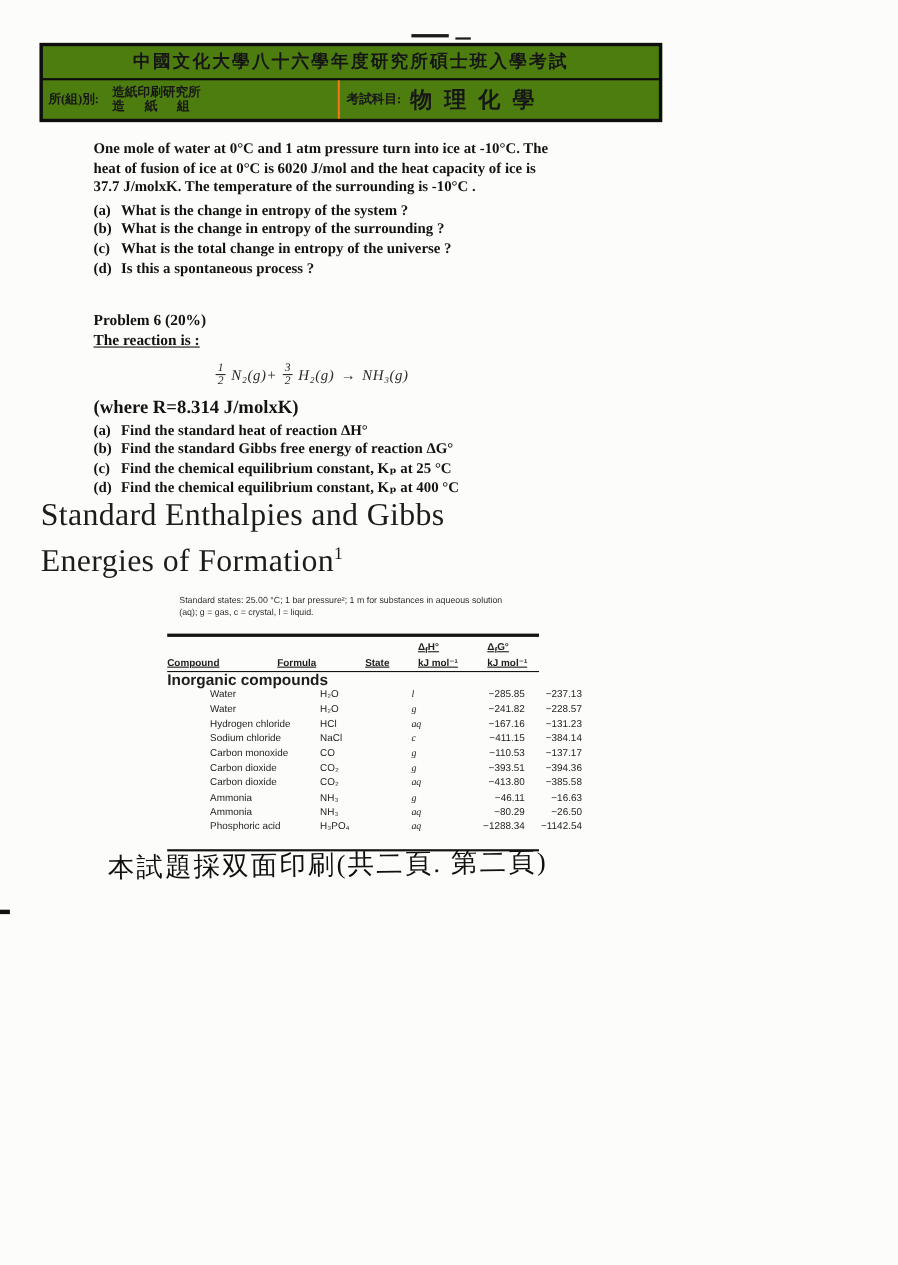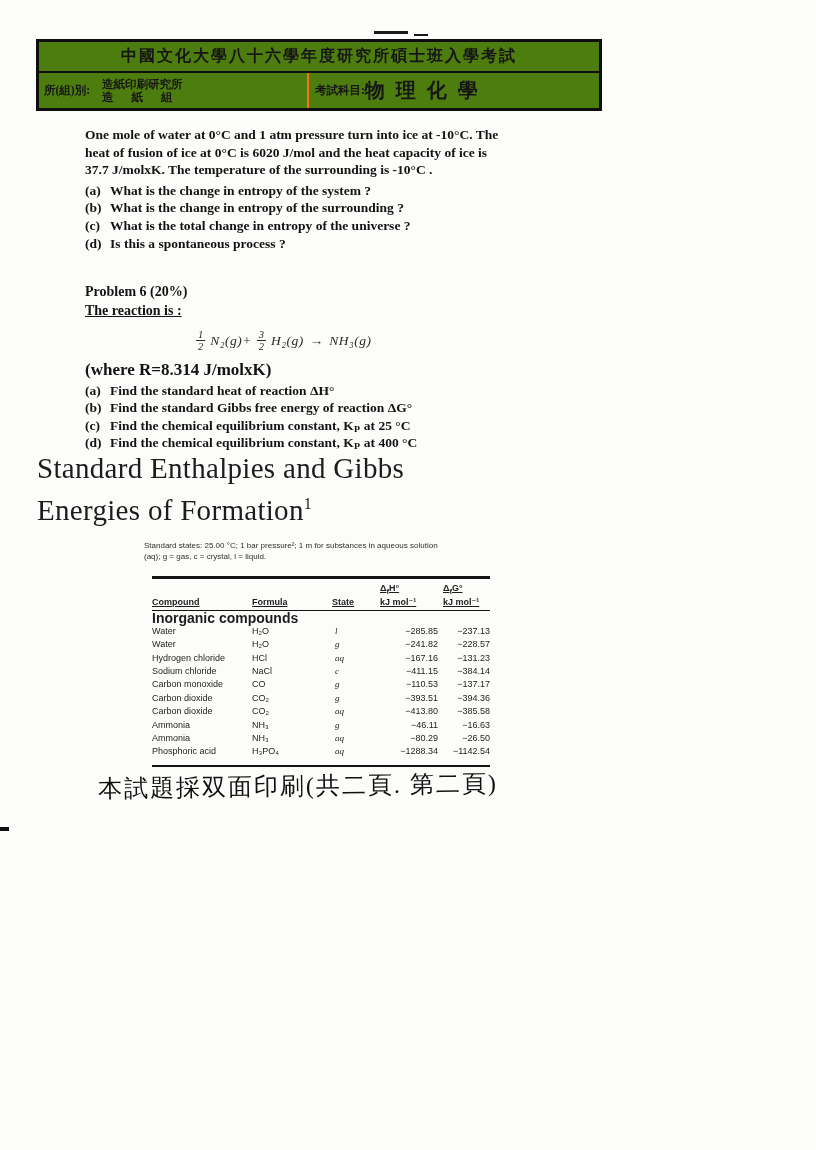--- a/index.html
+++ b/index.html
@@ -15,21 +15,21 @@
   .header-box { position:absolute; left:36px; top:39px; width:566px; height:72px; border:3px solid #0e0e0e; background:#4d7c0f; }
   .header-title-row { height:31px; border-bottom:2px solid #0e0e0e; display:flex; align-items:center; justify-content:center;
       font-weight:700; font-size:16px; letter-spacing:2px; }
   .header-bottom { display:flex; height:35px; }
   .header-left { width:270px; border-right:2px solid #f97316; display:flex; align-items:center; padding-left:5px; }
   .dept-label { font-weight:700; font-size:11.5px; white-space:nowrap; }
   .dept-lines { margin-left:12px; font-weight:700; font-size:11.5px; line-height:13px; }
   .dept-line2 { letter-spacing:18px; }
   .header-right { flex:1; display:flex; align-items:center; padding-left:6px; }
   .subject-label { font-weight:700; font-size:11.5px; white-space:nowrap; }
-  .subject-value { font-weight:700; font-size:20px; letter-spacing:11px; margin-left:0; white-space:nowrap;text-align:center; }
+  .subject-value { font-weight:700; font-size:20px; letter-spacing:11px; margin-left:8px; white-space:nowrap;text-align:center; }
 
   
   .problem { position:absolute; left:85px; width:448px; font-weight:700; color:#131313; }
   #problem5 { top:126px; }
   #problem6 { top:283px; }
   .p-title { font-size:14px; line-height:17px; margin-bottom:2px; }
   .p-body .body-line { font-size:13.5px; line-height:17.6px; }
   .p-items { margin-top:3px; }
   .item { display:flex; font-size:13.5px; line-height:17.6px; }
   .item-label { width:25px; flex:0 0 25px; }
@@ -43,38 +43,38 @@
   .eq-term { margin:0 2px; letter-spacing:0.5px; }
   .eq-arrow { font-style:normal; margin:0 4px; }
   .p-note { font-size:17px; line-height:18px; margin-bottom:1px; }
 
   
   .ref-heading { position:absolute; left:37px; top:450px; font-weight:400; font-size:29px; line-height:36px;
       color:#1c1c1c; letter-spacing:0.3px; }
   .ref-heading sup { font-size:55%; }
 
   
-  .std-note { position:absolute; left:144px; top:541px; width:350px; font-family:"Liberation Sans","DejaVu Sans",sans-serif;
+  .std-note { position:absolute; left:163px; top:541px; width:350px; font-family:"Liberation Sans","DejaVu Sans",sans-serif;
       font-size:8px; line-height:10.5px; color:#2e2e2e; }
 
   
   .thermo-table { position:absolute; left:152px; top:576px; width:338px;
       font-family:"Liberation Sans","DejaVu Sans",sans-serif; color:#1d1d1d;
       border-top:3px solid #141414; border-bottom:2px solid #141414; }
   .tgrid { display:grid; grid-template-columns:98px 82px 48px 63px 47px; }
   .thead-row { padding:4px 0 3px; border-bottom:1.5px solid #141414; font-weight:700; font-size:9px; line-height:10px; }
   .thead-row .hcell { align-self:end;text-decoration:underline; }
   .unit-line { display:block; font-weight:700; }
   .section-row { font-weight:700; font-size:14px; line-height:13px; padding-top:1px; }
   .trow { font-size:9px; line-height:13.4px; }
   .c-formula { padding-left:2px; }
   .c-state { font-style:italic; font-family:"Liberation Serif","DejaVu Serif",serif; padding-left:3px; }
   .c-dh, .c-dg { text-align:right; }
   .c-dh { padding-right:5px; }
-  .tbody-pad { padding-bottom:6px; }
+  .tbody-pad { padding-bottom:13px;margin-left:39px; }
 
   
   .handwritten { position:absolute; left:98px; top:770px; font-size:24px; font-weight:400; color:#101010;
       letter-spacing:2px; transform:rotate(-0.8deg); }
 </style>
 </head>
 <body>
 
 <div id="page">
 

